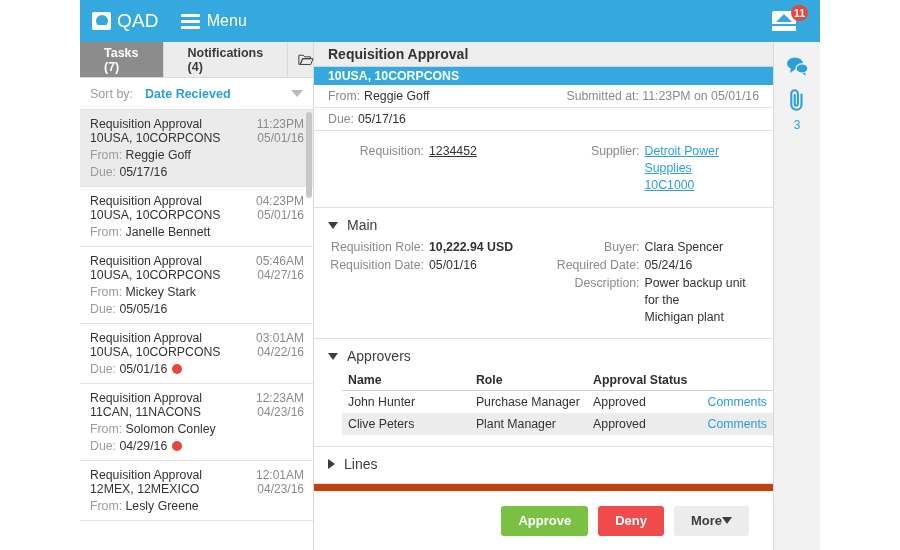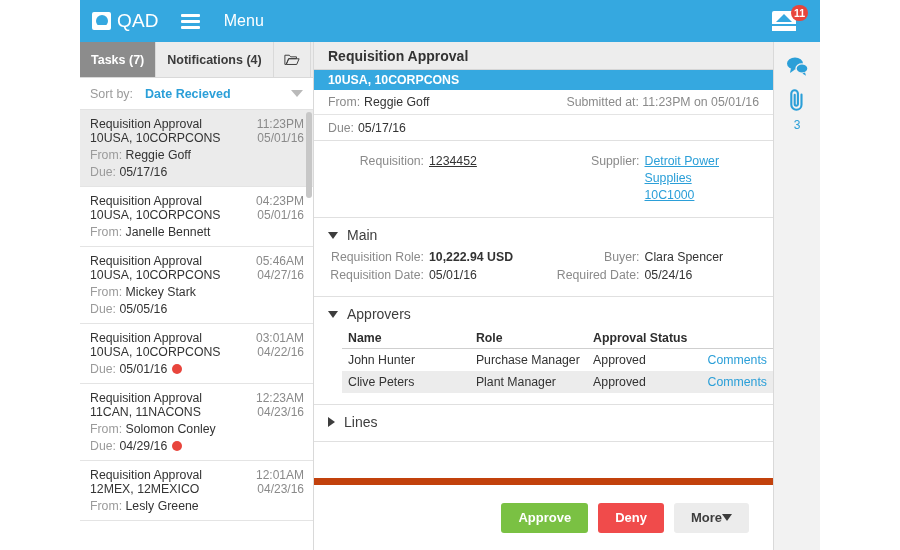--- a/index.html
+++ b/index.html
@@ -65,21 +65,21 @@
   }
   .brand-text {
     color: #ffffff;
     font-size: 19px;
     letter-spacing: 0.2px;
     font-weight: 400;
   }
   .menu-btn {
     display: flex;
     align-items: center;
-    gap: 24px;
+    gap: 7px;
     margin-left: 22px;
     cursor: pointer;
   }
   .hamburger {
     display: inline-block;
     width: 19px;
   }
   .hamburger i {
     display: block;
     height: 3px;
@@ -170,21 +170,21 @@
     background: #ececec;
     border-bottom: 1px solid #d9d9d9;
     box-sizing: border-box;
   }
   .tab {
     display: flex;
     align-items: center;
     justify-content: center;
     font-size: 12.5px;
     color: #3b3b3b;
-    padding: 0 11px;
+    padding: 0 24px;
     border-right: 1px solid #d9d9d9;
     cursor: pointer;
     box-sizing: border-box;
     font-weight: bold;
   }
   .tab.active {
     background: #8c8c8c;
     color: #ffffff;
   }
   .tab.icon-tab { padding: 0 10px; }
@@ -604,20 +604,27 @@
             </div>
           </div>
           <div class="kv-col">
             <div class="kv">
               <span class="k">Buyer:</span>
               <span class="v">Clara Spencer</span>
             </div>
             <div class="kv">
               <span class="k">Required Date:</span>
               <span class="v">05/24/16</span>
+            </div>
+            <div class="kv">
+              <span class="k">Description:</span>
+              <span class="v">
+                <span>Power backup unit for the</span><br>
+                <span>Michigan plant</span>
+              </span>
             </div>
           </div>
         </div>
       </div>
 
       <div class="section">
         <div class="sect-head">
           <span class="caret-down"></span>
           <span class="sect-title">Approvers</span>
         </div>

